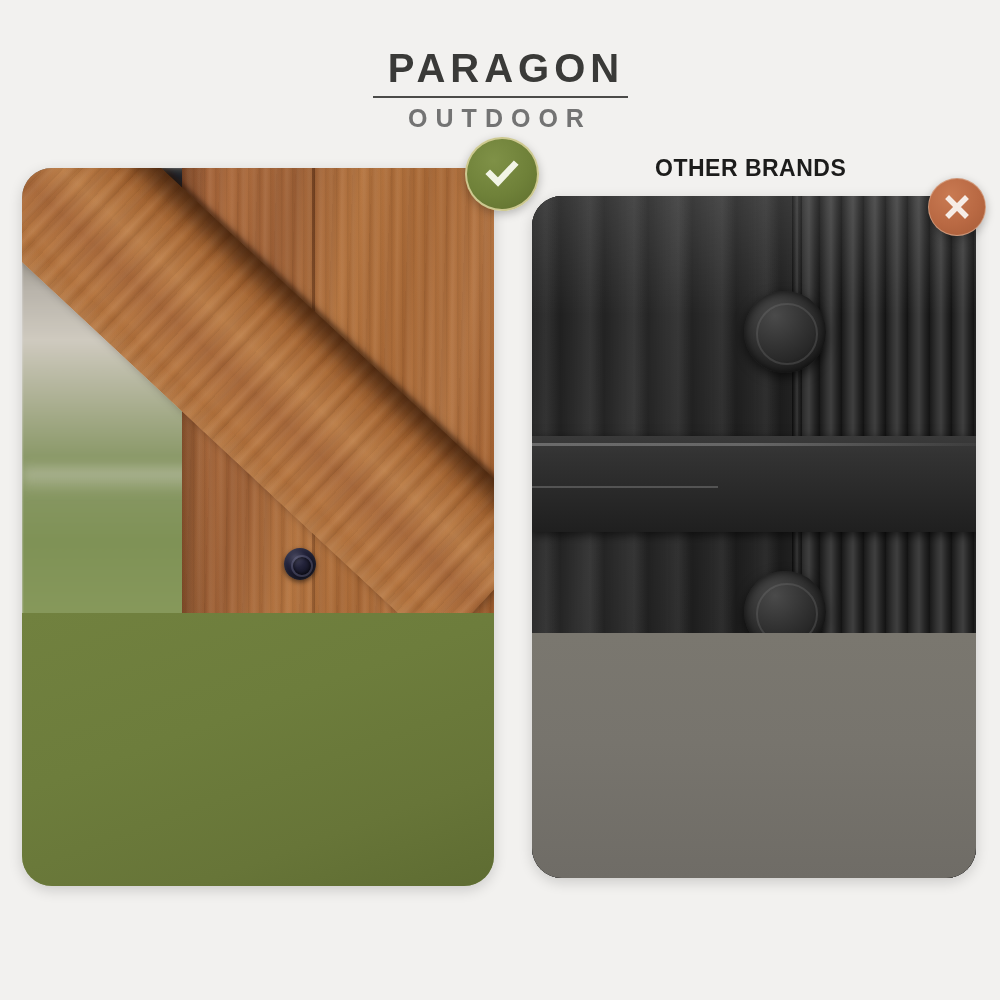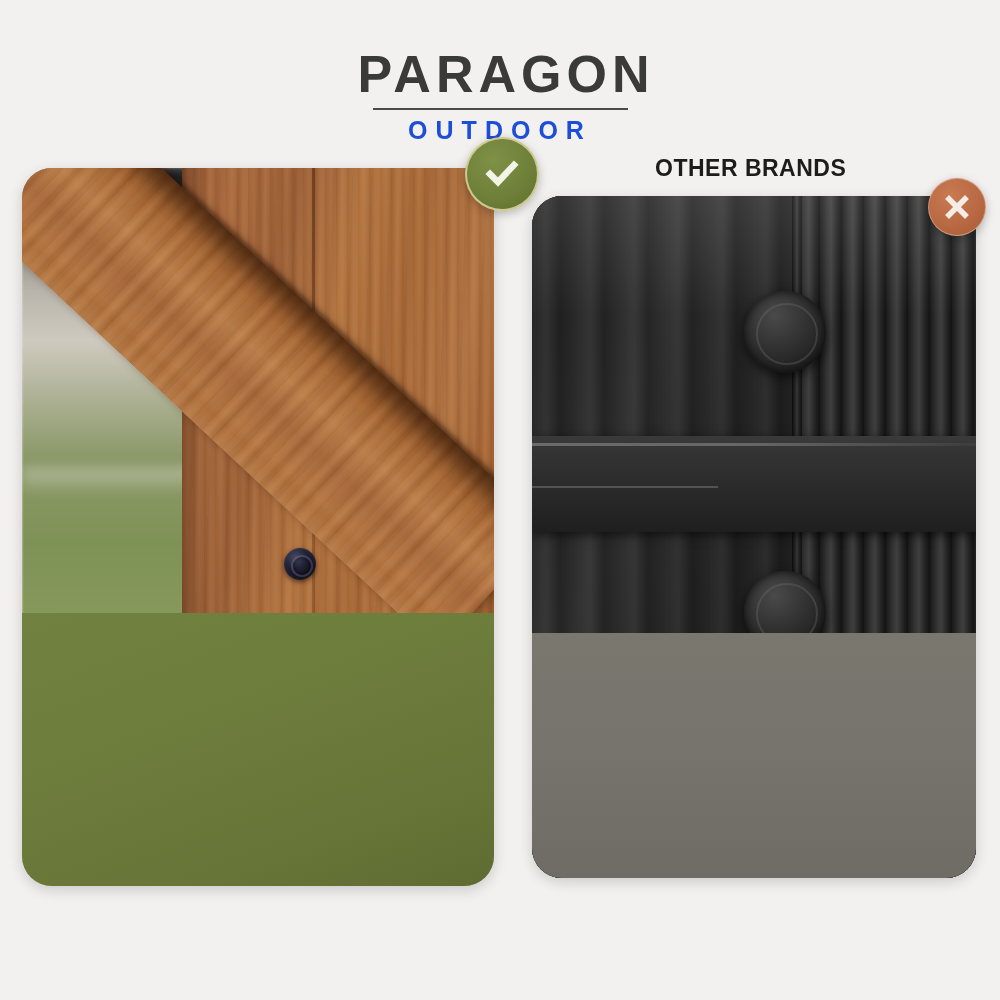--- a/index.html
+++ b/index.html
@@ -13,38 +13,38 @@
   .stage{position:absolute;inset:0;}
 
   
   .logo{
     position:absolute;left:0;right:0;top:48px;
     text-align:center;
   }
   .logo-top{
     font-family:"Liberation Sans", sans-serif;
     font-weight:bold;
-    font-size:52px;
+    font-size:40px;
     letter-spacing:5px;
     color:#3a3a38;
     line-height:1;
     display:inline-block;
     padding:0 2px 8px 2px;
     margin-left:12px;
   }
   .logo-rule{
     width:255px;height:2px;background:#4b4b49;
     margin:0 auto 8px auto;
   }
   .logo-bottom{
     font-family:"Liberation Sans", sans-serif;
     font-weight:bold;
     font-size:25px;
     letter-spacing:8px;
-    color:#1d4ed8;
+    color:#737373;
     line-height:1;
     display:block;
   }
 
   
   .other-brands{
     position:absolute;
     left:655px;top:155px;
     font-size:23px;
     font-weight:bold;

